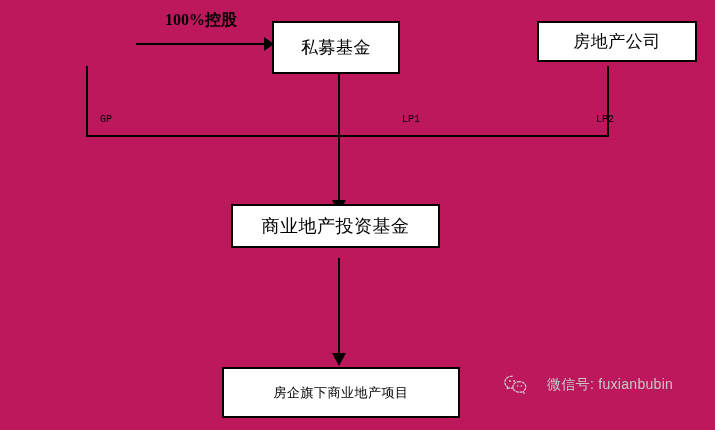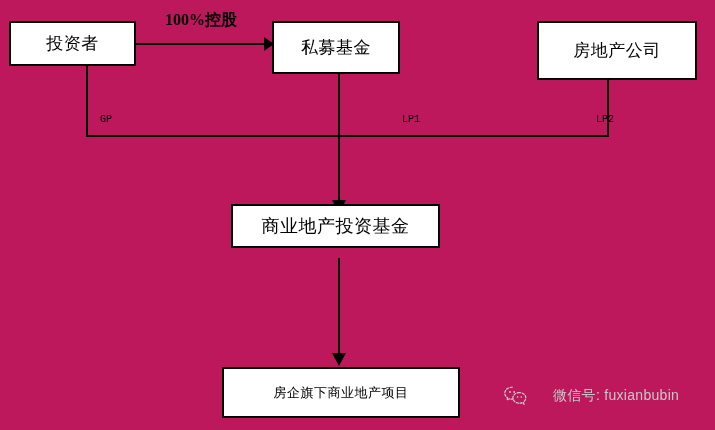--- a/index.html
+++ b/index.html
@@ -28,21 +28,21 @@
     color: #000000;
     white-space: nowrap;
   }
   .node-label {
     font-family: "Liberation Serif", "DejaVu Serif", serif;
     letter-spacing: 0.5px;
   }
 
   #node-investor   { left: 9px;   top: 21px;  width: 127px; height: 45px; }
   #node-pefund     { left: 272px; top: 21px;  width: 128px; height: 53px; }
-  #node-recompany  { left: 537px; top: 21px;  width: 160px; height: 59px; }
+  #node-recompany  { left: 537px; top: 21px;  width: 160px; height: 41px; }
   #node-crefund    { left: 231px; top: 204px; width: 209px; height: 44px; }
   #node-project    { left: 222px; top: 367px; width: 238px; height: 51px; }
 
   #node-investor .node-label,
   #node-pefund .node-label,
   #node-recompany .node-label { font-size: 17px; }
   #node-crefund .node-label   { font-size: 18px; }
   #node-project .node-label   { font-size: 13px; }
 
   
@@ -113,24 +113,24 @@
     font-size: 10px;
   }
   #label-gp  { left: 100px; top: 114px; }
   #label-lp1 { left: 370px; top: 114px; margin-left: 32px; }
   #label-lp2 { left: 596px; top: 114px; }
 
   
   #watermark {
     position: absolute;
     left: 503px;
-    top: 385px;
+    top: 374px;
     display: flex;
     align-items: center;
-    gap: 24px;
+    gap: 18px;
     color: #c8c8c8;
     font-family: "Liberation Sans", "DejaVu Sans", sans-serif;
     font-size: 14px;
     white-space: nowrap;
     user-select: none;
   }
   #watermark-icon { width: 26px; height: 22px; display: block; }
   #watermark-text { letter-spacing: 0.3px; }
 </style>
 </head>
@@ -152,23 +152,20 @@
   <div id="edge-project-head"></div>
 
   <div class="edge-label" id="label-control">100%控股</div>
 
   <div class="role-label" id="label-gp">GP</div>
 
   <div class="role-label" id="label-lp1">LP1</div>
 
   <div class="role-label" id="label-lp2">LP2</div>
 
-  <div class="node" id="node-investor">
-    <span class="node-label">投资者</span>
-  </div>
 
   <div class="node" id="node-pefund">
     <span class="node-label">私募基金</span>
   </div>
 
   <div class="node" id="node-recompany">
     <span class="node-label">房地产公司</span>
   </div>
 
   <div class="node" id="node-crefund">

